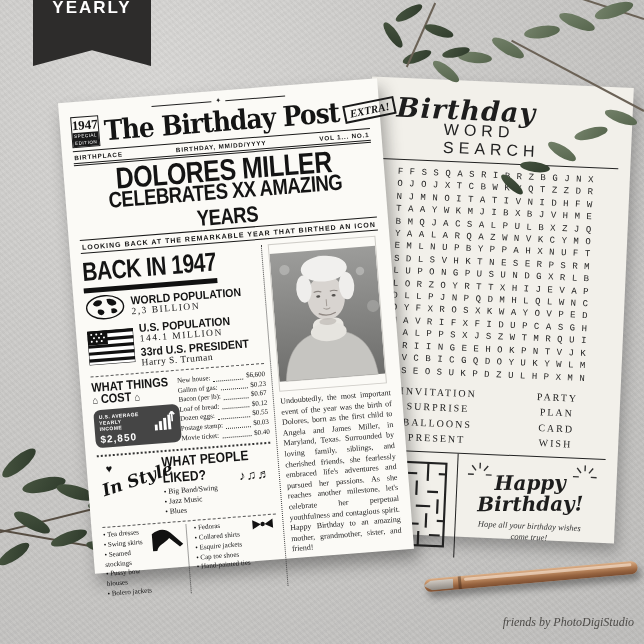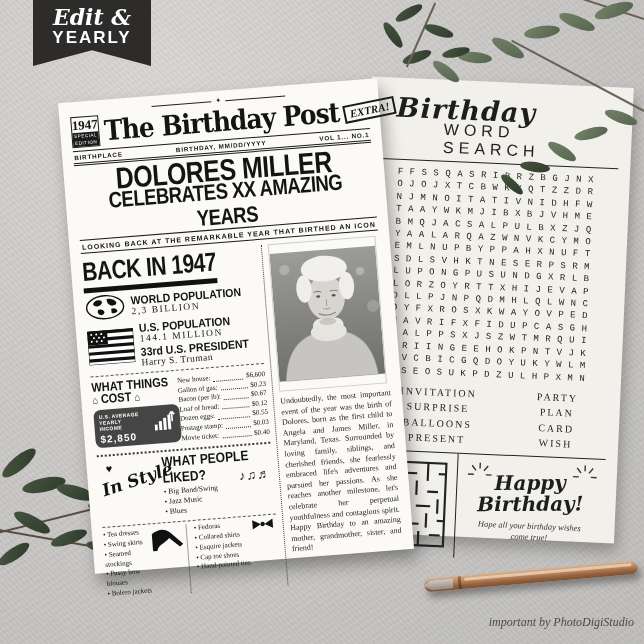--- a/index.html
+++ b/index.html
@@ -415,17 +415,16 @@
       </div>
     </div>
   </div>
 </div>
 
 <div class="abs pen">
     <div class="shine"></div>
   </div>
 
 <div class="abs badge">
-  <div class="l1">Edit &amp;</div>
   <div class="l2">YEARLY</div>
 </div>
 
-<div class="abs credit">important by PhotoDigiStudio</div>
+<div class="abs credit">friends by PhotoDigiStudio</div>
 
 </body></html>

